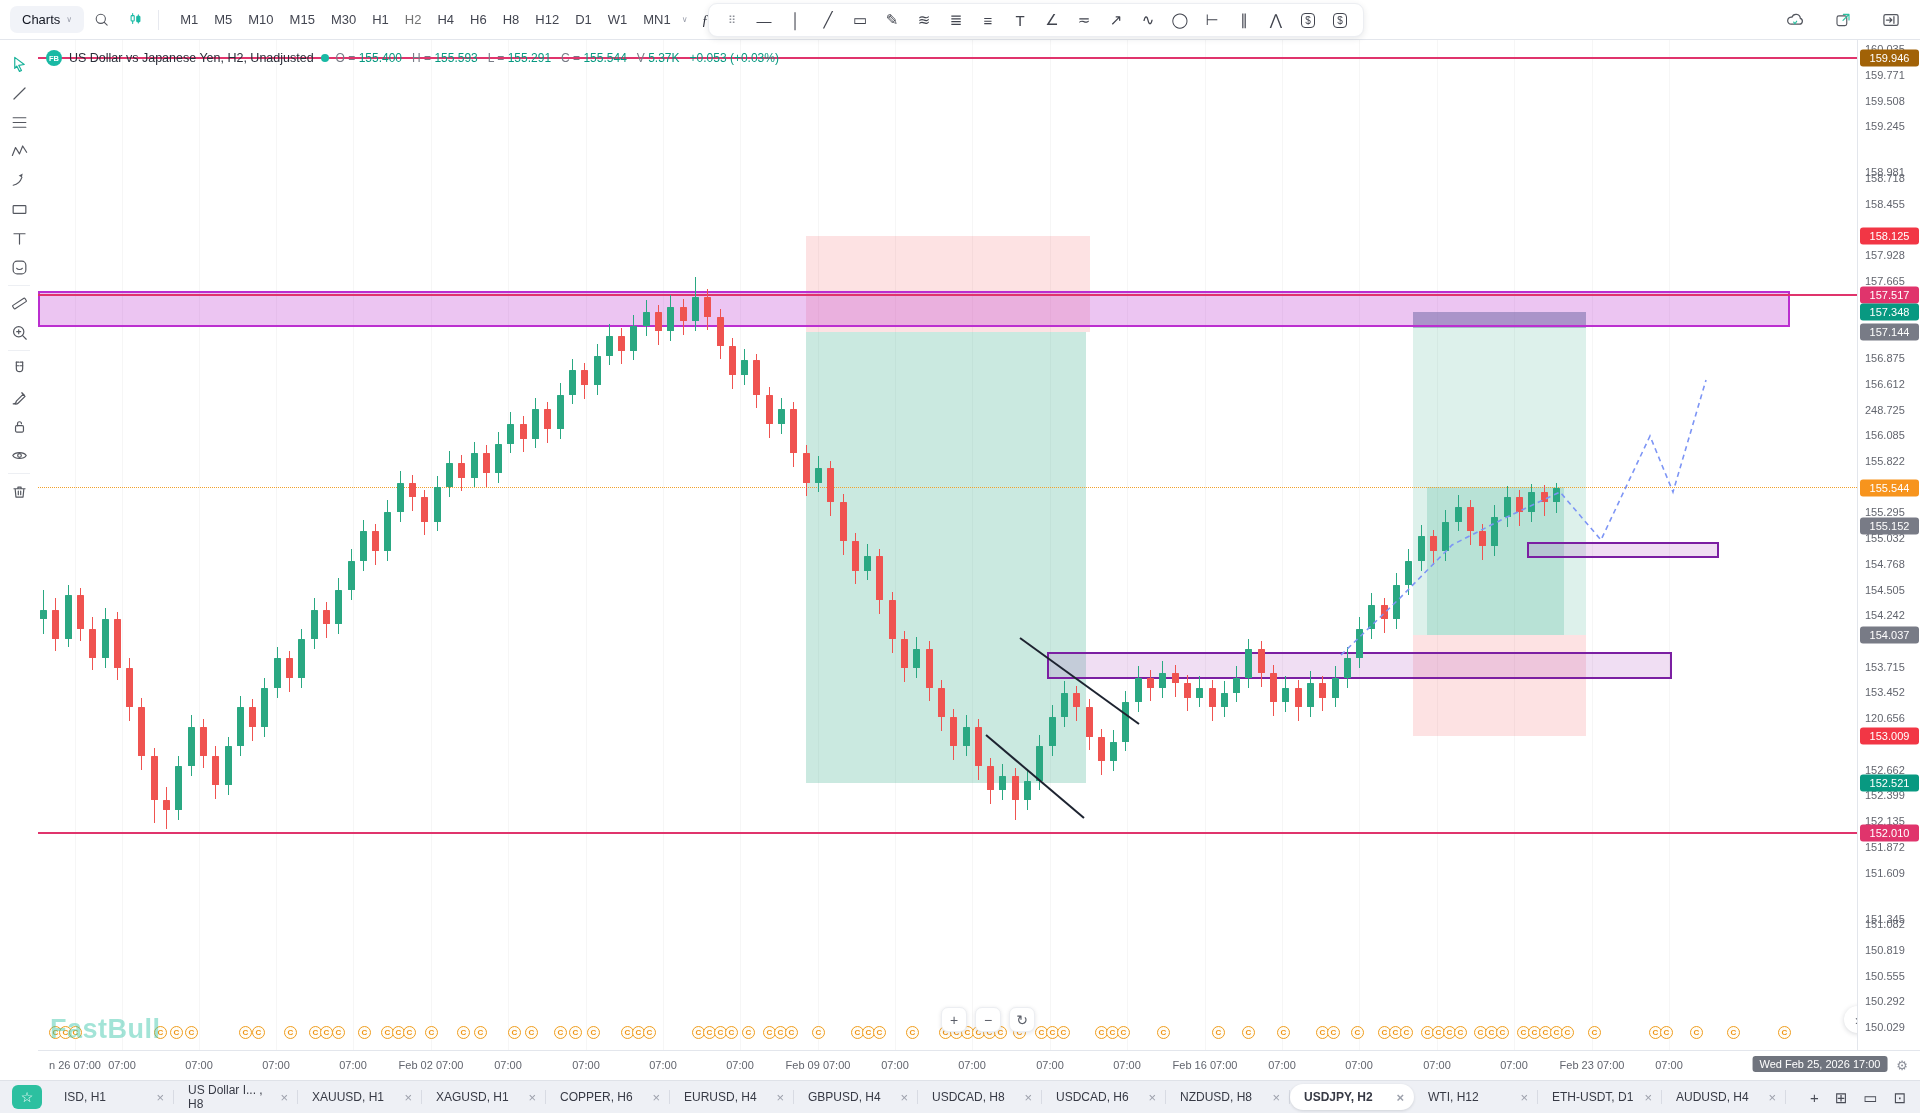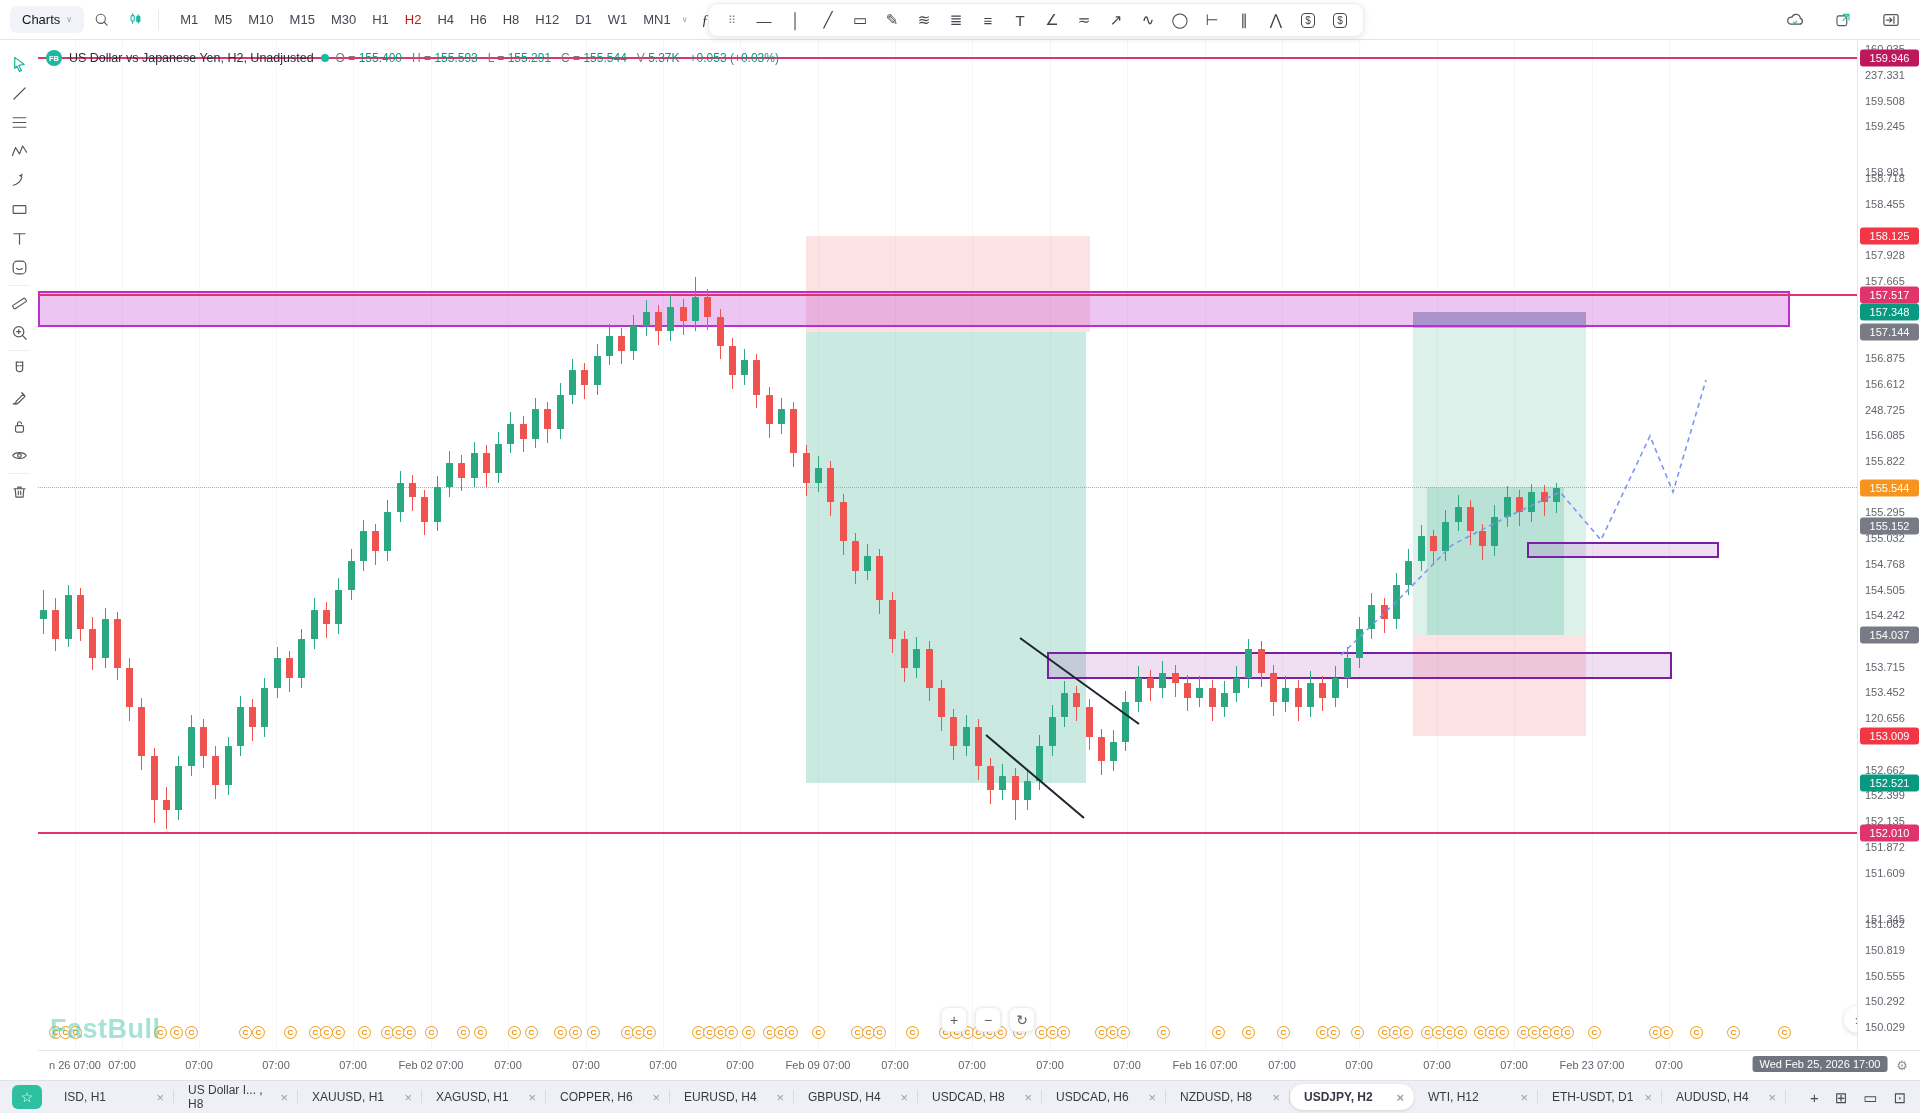--- a/index.html
+++ b/index.html
@@ -10,21 +10,21 @@
   
   .top-toolbar { position:absolute; left:0; top:0; width:1920px; height:40px; background:#fff;
     border-bottom:1px solid #e3e6ec; display:flex; align-items:center; z-index:50; }
   .charts-btn { margin-left:10px; background:#f1f3f8; border-radius:7px; padding:6px 12px; font-size:13px;
     color:#131722; display:flex; align-items:center; gap:6px; cursor:pointer; }
   .chev { font-size:8px; color:#9a9eab; }
   .tb-icon { width:34px; height:28px; display:flex; align-items:center; justify-content:center; color:#54575f; cursor:pointer; }
   .tb-sep { width:1px; height:20px; background:#e7e9ef; margin:0 6px; }
   .tf-row { display:flex; align-items:center; gap:2px; margin-left:8px; }
   .tf { font-size:13px; color:#434651; padding:5px 7px; border-radius:5px; cursor:pointer; }
-  .tf.active { color:#b91c1c;text-align:right; }
+  .tf.active { color:#737373;text-align:right; }
   .indicators-btn { display:flex; align-items:center; gap:5px; font-size:13px; color:#2a2e39; margin-left:14px; cursor:pointer; }
   .fx { font-family:"Liberation Serif", serif; font-style:italic; font-size:14px; }
   .fx sup { font-size:9px; }
   .macd-btn { font-size:13px; color:#2a2e39; margin-left:16px; cursor:pointer; }
   .draw-pill { position:absolute; left:708px; top:3px; height:34px; background:#fff; border:1px solid #eceef2;
     border-radius:9px; box-shadow:0 2px 6px rgba(30,35,50,.10); display:flex; align-items:center; padding:0 8px; gap:2px; }
   .dp-icon { min-width:30px; height:28px; display:flex; align-items:center; justify-content:center;
     color:#41444e; font-size:15px; cursor:pointer; }
   .dp-icon.small { font-size:11px; color:#8d9098; }
   .dp-icon .boxed { border:1.4px solid #41444e; border-radius:4px; font-size:10px; padding:0 3px; line-height:13px; }
@@ -673,21 +673,21 @@
       <div class="rail-sep"></div>
       <div class="rail-icon">
         <svg viewBox="0 0 24 24" width="19" height="19" fill="none" stroke="currentColor" stroke-width="1.5" stroke-linecap="round" stroke-linejoin="round">
           <path d="M6.5 8.5h11L16.5 19h-9zM5 8.5h14M10 8.5V6.5h4v2M10.5 11.5v4.5M13.5 11.5v4.5"></path>
         </svg>
       </div>
     </div>
 
   <div class="price-axis" id="price-axis">
       <div class="pa-label" style="top: 9.3047px;">160.035</div>
-      <div class="pa-label" style="top: 35.0975px;">237.331</div>
+      <div class="pa-label" style="top: 35.0975px;">159.771</div>
       <div class="pa-label" style="top: 60.7926px;">159.508</div>
       <div class="pa-label" style="top: 86.4877px;">159.245</div>
       <div class="pa-label" style="top: 112.281px; margin-top: 20px;">158.981</div>
       <div class="pa-label" style="top: 137.976px;">158.718</div>
       <div class="pa-label" style="top: 163.671px;">158.455</div>
       <div class="pa-label" style="top: 215.159px;">157.928</div>
       <div class="pa-label" style="top: 240.854px;">157.665</div>
       <div class="pa-label" style="top: 318.037px;">156.875</div>
       <div class="pa-label" style="top: 343.732px;">156.612</div>
       <div class="pa-label" style="top: 369.525px;">248.725</div>
@@ -705,21 +705,21 @@
       <div class="pa-label" style="top: 755.342px;">152.399</div>
       <div class="pa-label" style="top: 781.135px;">152.135</div>
       <div class="pa-label" style="top: 806.83px;">151.872</div>
       <div class="pa-label" style="top: 832.525px;">151.609</div>
       <div class="pa-label" style="top: 879px;">151.345</div>
       <div class="pa-label" style="top: 884.013px;">151.082</div>
       <div class="pa-label" style="top: 909.708px;">150.819</div>
       <div class="pa-label" style="top: 935.501px;">150.555</div>
       <div class="pa-label" style="top: 961.196px;">150.292</div>
       <div class="pa-label" style="top: 986.891px;">150.029</div>
-      <div class="pa-badge" style="top: 18px; background: #be185d;">159.946</div>
+      <div class="pa-badge" style="top: 18px; background: #a16207;">159.946</div>
       <div class="pa-badge" style="top: 195.912px; background: rgb(242, 54, 69);">158.125</div>
       <div class="pa-badge" style="top: 255.313px; background: rgb(224, 52, 108);">157.517</div>
       <div class="pa-badge" style="top: 271.825px; background: rgb(8, 153, 129);">157.348</div>
       <div class="pa-badge" style="top: 291.755px; background: rgb(120, 123, 134);">157.144</div>
       <div class="pa-badge" style="top: 448.075px; background: rgb(247, 148, 29);">155.544</div>
       <div class="pa-badge" style="top: 486.374px; background: rgb(120, 123, 134);">155.152</div>
       <div class="pa-badge" style="top: 595.309px; background: rgb(120, 123, 134);">154.037</div>
       <div class="pa-badge" style="top: 695.745px; background: rgb(242, 54, 69);">153.009</div>
       <div class="pa-badge" style="top: 743.423px; background: rgb(8, 153, 129);">152.521</div>
       <div class="pa-badge" style="top: 793.347px; background: rgb(224, 52, 108);">152.010</div>

